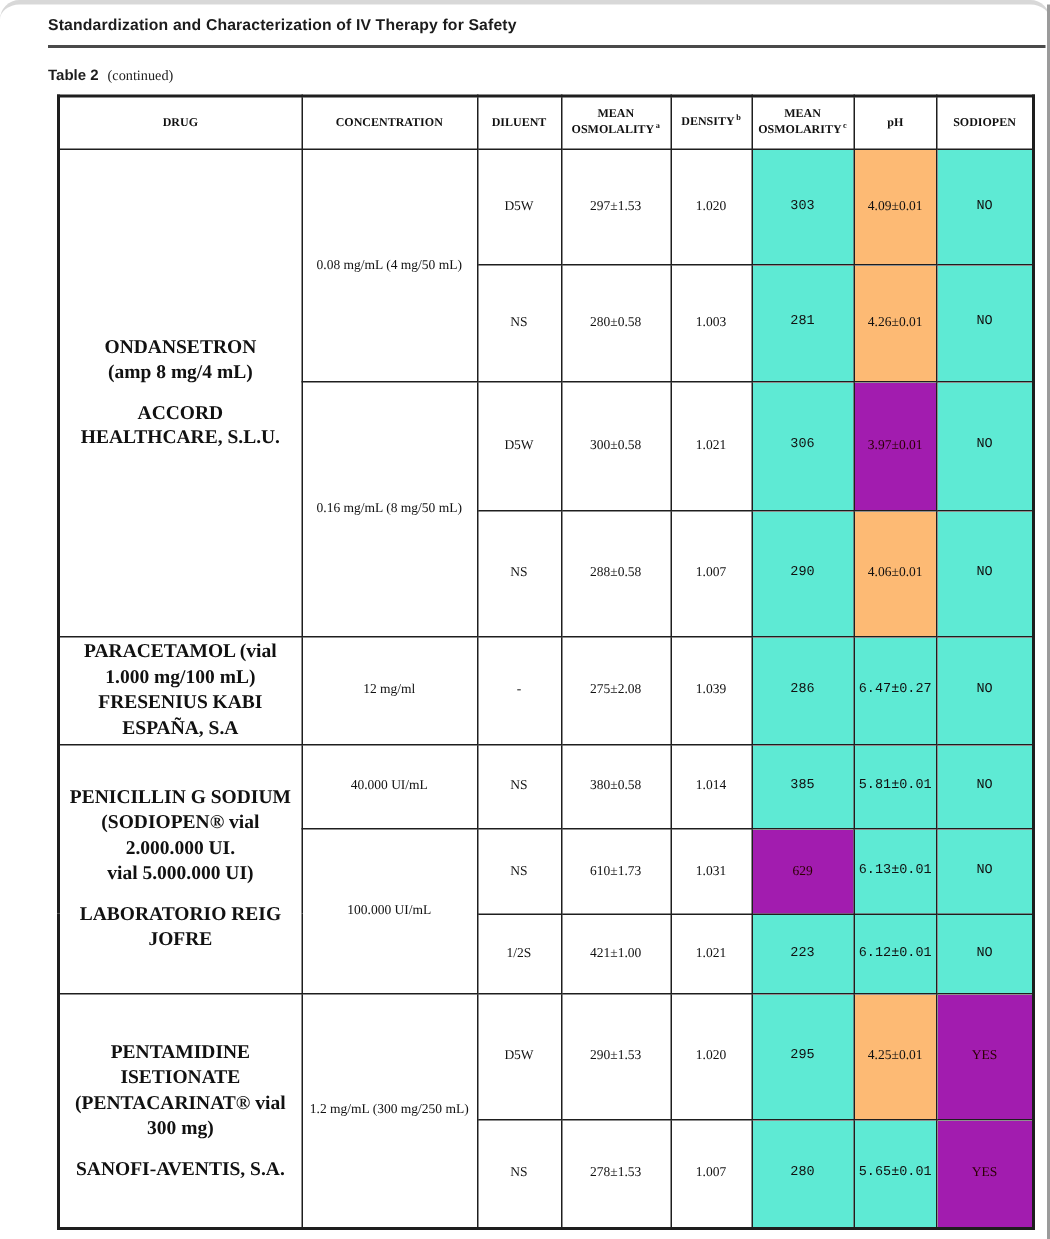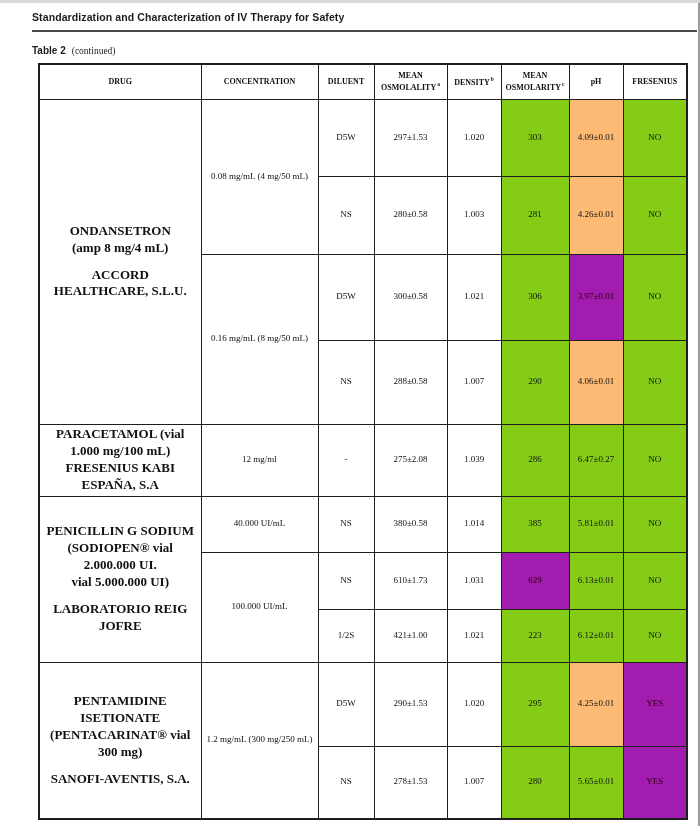--- a/index.html
+++ b/index.html
@@ -3,20 +3,21 @@
 <meta charset="utf-8">
 <style>
   html,body { margin:0; padding:0; }
   body {
     width:700px; height:826px; background:#ffffff; overflow:hidden;
     font-family:"Liberation Serif", serif; color:#111;
   }
   .page {
     position:relative; width:700px; height:826px; box-sizing:border-box;
     border-top:3px solid #d8d8d8;
+    border-radius:13px;
   }
   .scan-right-edge {
     position:absolute; top:0; right:0; width:2px; height:826px;
     background:#9b9b9b;
   }
   .running-head {
     position:absolute; left:32px; top:8px;
     font-family:"Liberation Sans", sans-serif; font-weight:700;
     font-size:10.5px; color:#1c1c1c; letter-spacing:0.1px;
   }
@@ -43,21 +44,21 @@
     padding:1px 3px; box-sizing:border-box; overflow:hidden;
   }
   .data th {
     font-size:8px; font-weight:700; line-height:1.25; color:#111;
   }
   .data th sup { font-size:5.5px; vertical-align:super; margin-left:1px; }
   .data td { font-size:9px; line-height:1.3; }
   .drug-cell p { margin:0; font-weight:700; font-size:13px; line-height:1.3; }
   .drug-cell p.company { margin-top:10px; }
   .conc-cell { font-size:9px; }
-  .bg-green  { background:#84cc16; }
+  .bg-green  { background:#5eead4;font-family:Liberation Mono, monospace; }
   .bg-orange { background:#fdba74; }
   .bg-red    { background:#a21caf; color:#2a0000; }
 </style>
 </head>
 <body>
 
 <div class="page">
   <div class="scan-right-edge"></div>
 
   <div class="running-head">Standardization and Characterization of IV Therapy for Safety</div>
@@ -81,21 +82,21 @@
 
     <tbody>
         <tr style="height:35px">
       <th><span>DRUG</span></th>
       <th><span>CONCENTRATION</span></th>
       <th><span>DILUENT</span></th>
       <th><span>MEAN OSMOLALITY</span><sup>a</sup></th>
       <th><span>DENSITY</span><sup>b</sup></th>
       <th><span>MEAN OSMOLARITY</span><sup>c</sup></th>
       <th><span>pH</span></th>
-      <th><span>FRESENIUS</span></th>
+      <th><span>SODIOPEN</span></th>
     </tr>
 
     <tr style="height:77px">
       <td class="drug-cell" rowspan="4">
         <p><span>ONDANSETRON</span><br><span>(amp 8 mg/4 mL)</span></p>
         <p class="company">ACCORD HEALTHCARE, S.L.U.</p>
       </td>
       <td class="conc-cell" rowspan="2">0.08 mg/mL (4 mg/50 mL)</td>
       <td>D5W</td>
       <td>297±1.53</td>

